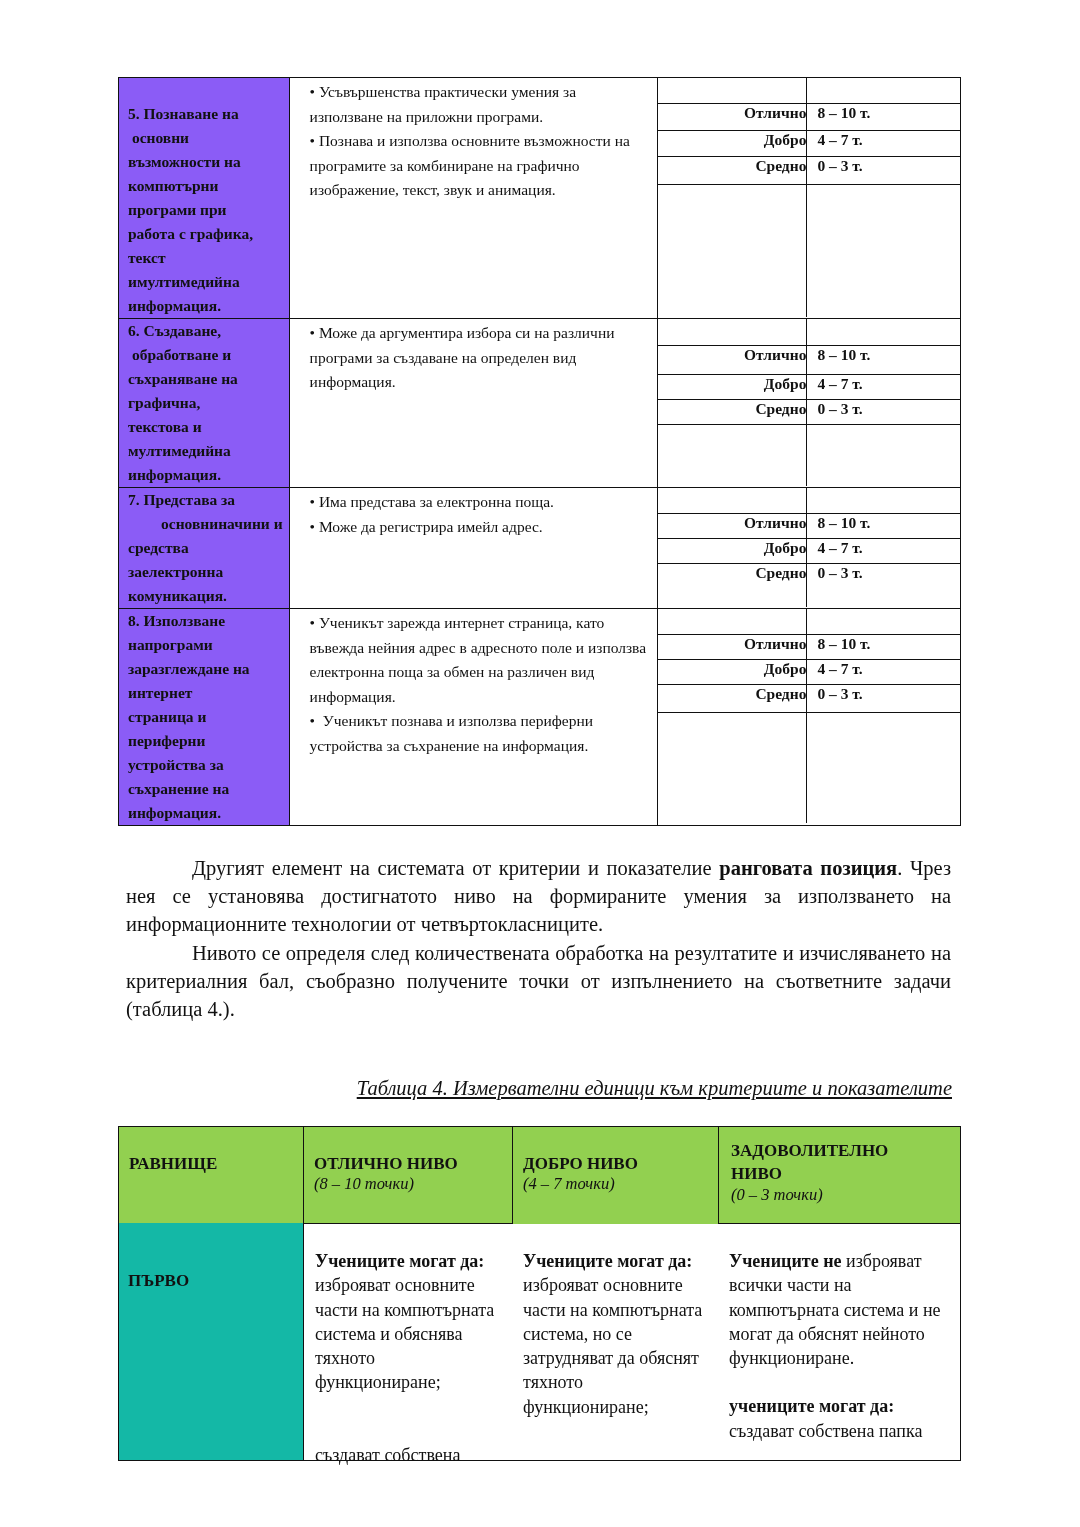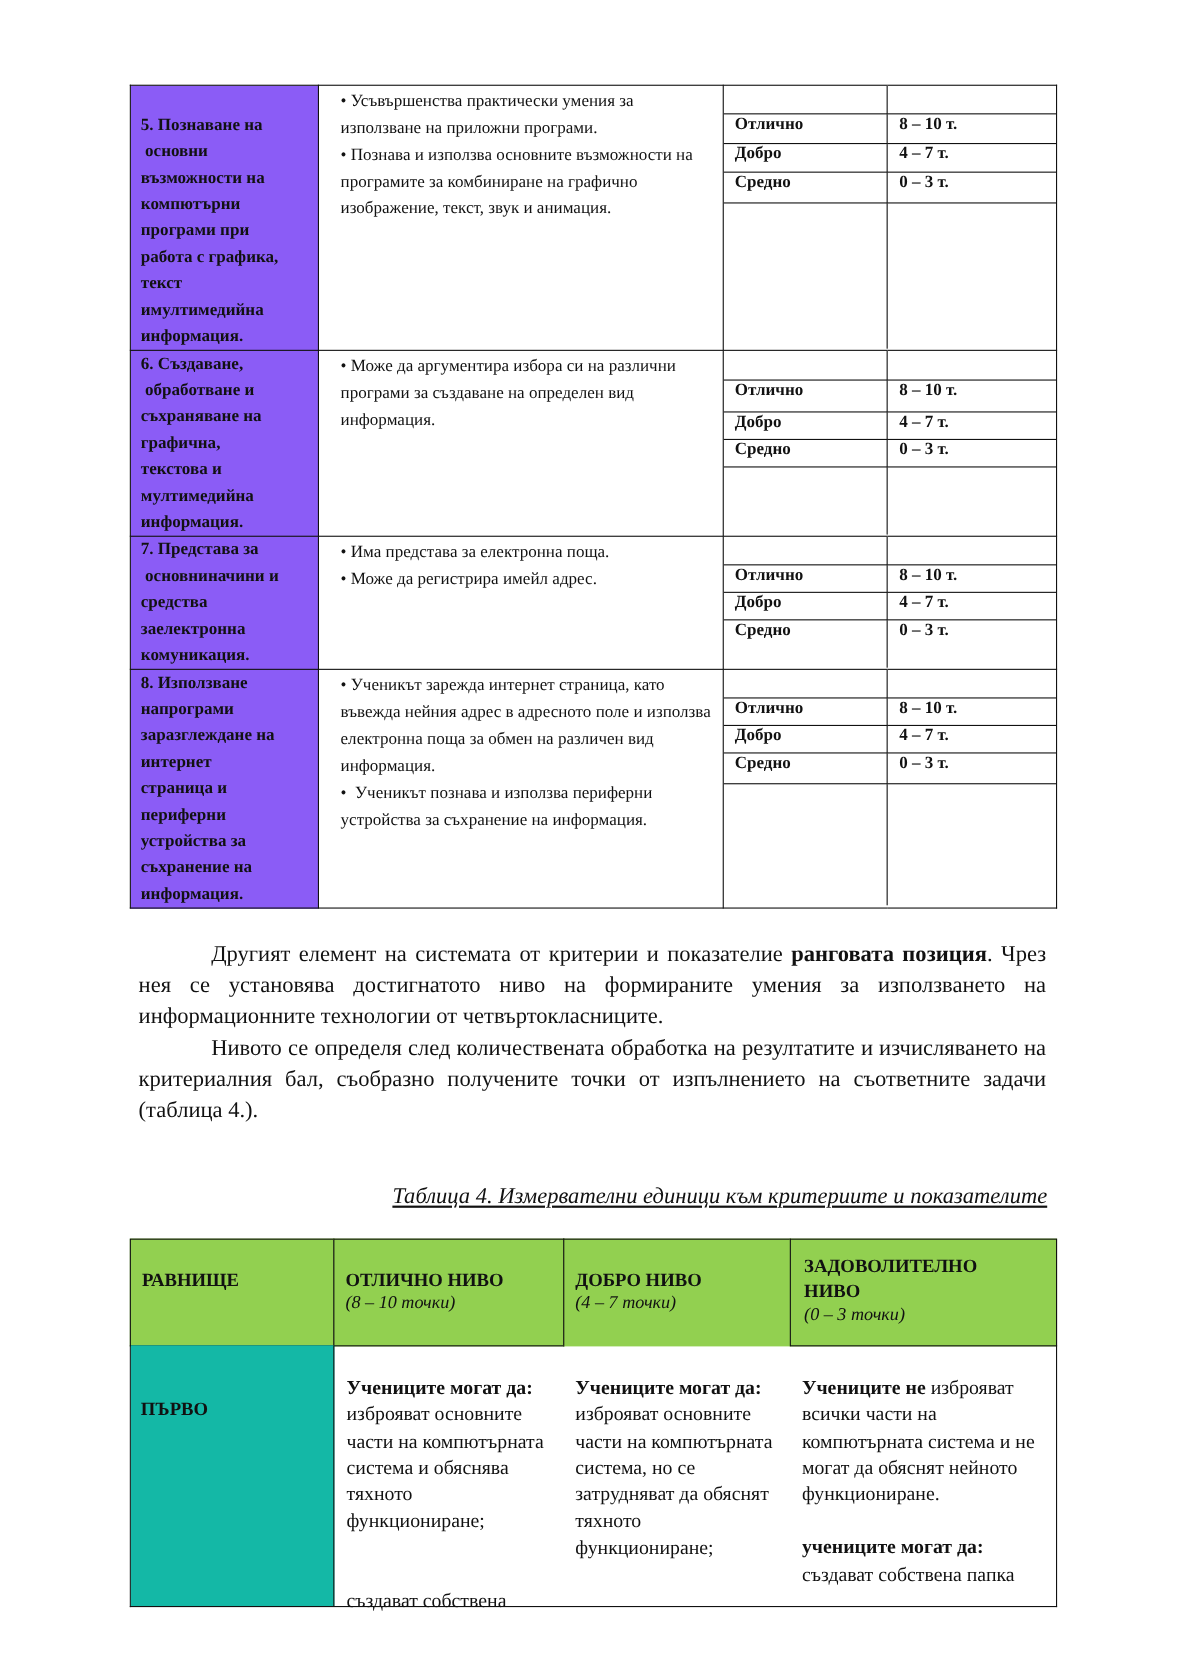--- a/index.html
+++ b/index.html
@@ -15,21 +15,21 @@
     .t3 .c3 { width: 149px; }
     .t3 .c4 { width: 153px; }
     .crit { font-weight: bold; font-size: 15.5px; line-height: 24px; padding: 0 6px 0 9px; }
     .crit span { display: block; }
     .desc { font-size: 15.5px; line-height: 24.5px; padding: 2px 8px 0 20px; }
     .desc p { margin: 0; }
     .scorecell { padding: 0; }
     .sub { width: 100%; border-collapse: collapse; table-layout: fixed; }
     .sub td { border: none; border-bottom: 1.3px solid #111; font-weight: bold; font-size: 15.5px;
       padding: 0 0 0 10px; }
-    .sub td.l { border-right: 1.3px solid #111; }
+    .sub td.l { border-right: 1.3px solid #111; text-align: right; }
     .sub tr.last td { border-bottom: none; }
 
     
     .para { position: absolute; left: 126px; width: 825px; font-size: 20.5px; line-height: 28px;
       text-align: justify; margin: 0; }
     .para .ind { display: inline-block; width: 66px; }
     .caption { position: absolute; top: 1077px; right: 128px; font-size: 20.5px; font-style: italic; text-decoration: underline; }
 
     
     .t4 { position: absolute; left: 118px; top: 1126px; width: 843px; height: 406px; }
@@ -166,21 +166,21 @@
               </tr>
       </tbody>
           </table>
     </td>
   </tr>
 
   <tr style="height:121px;">
     <td class="c1">
       <div class="crit">
         <span>7. Представа за</span>
-        <span style="white-space:pre;"> основниначини и</span>
+        <span style="white-space:pre;text-align:right;"> основниначини и</span>
         <span>средства</span>
         <span>заелектронна</span>
         <span>комуникация.</span>
       </div>
     </td>
     <td class="c2">
       <div class="desc">
         <p>• Има представа за електронна поща.</p>
         <p>• Може да регистрира имейл адрес.</p>
       </div>

